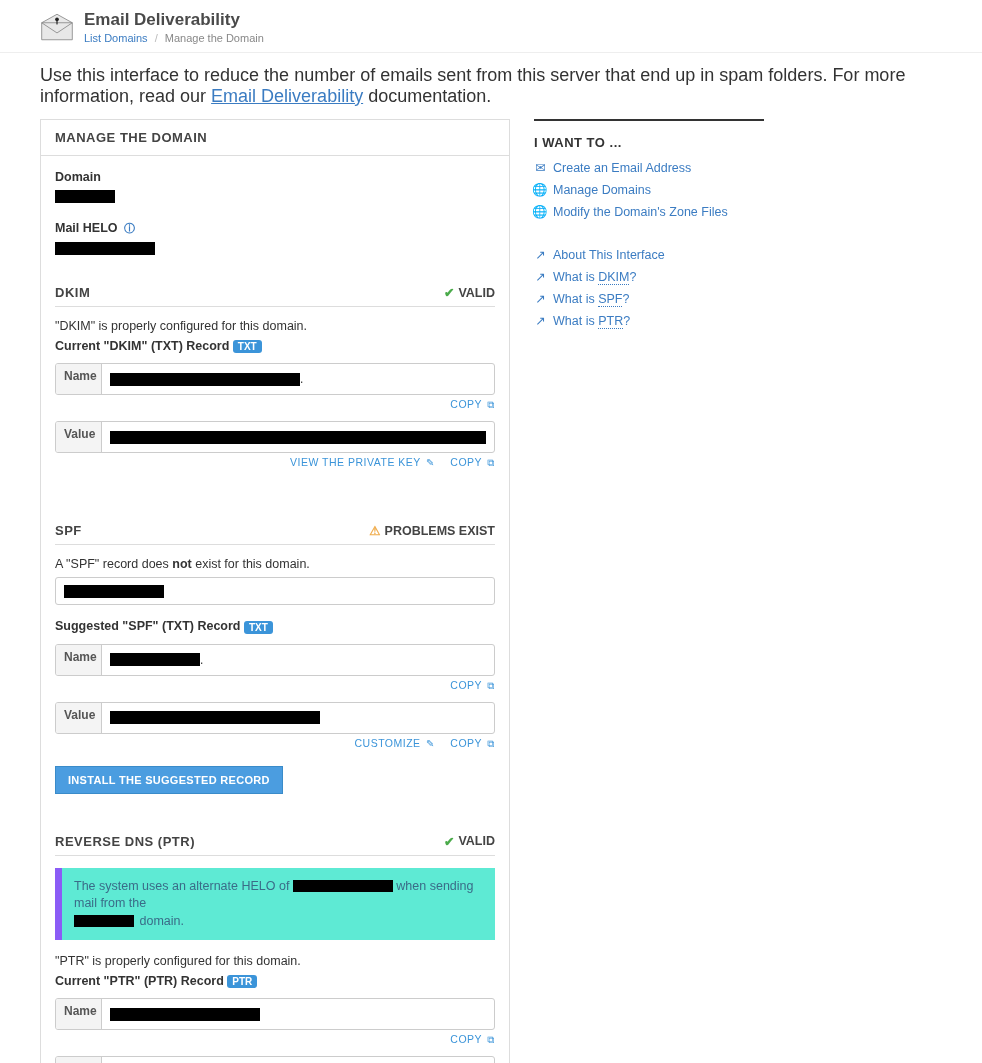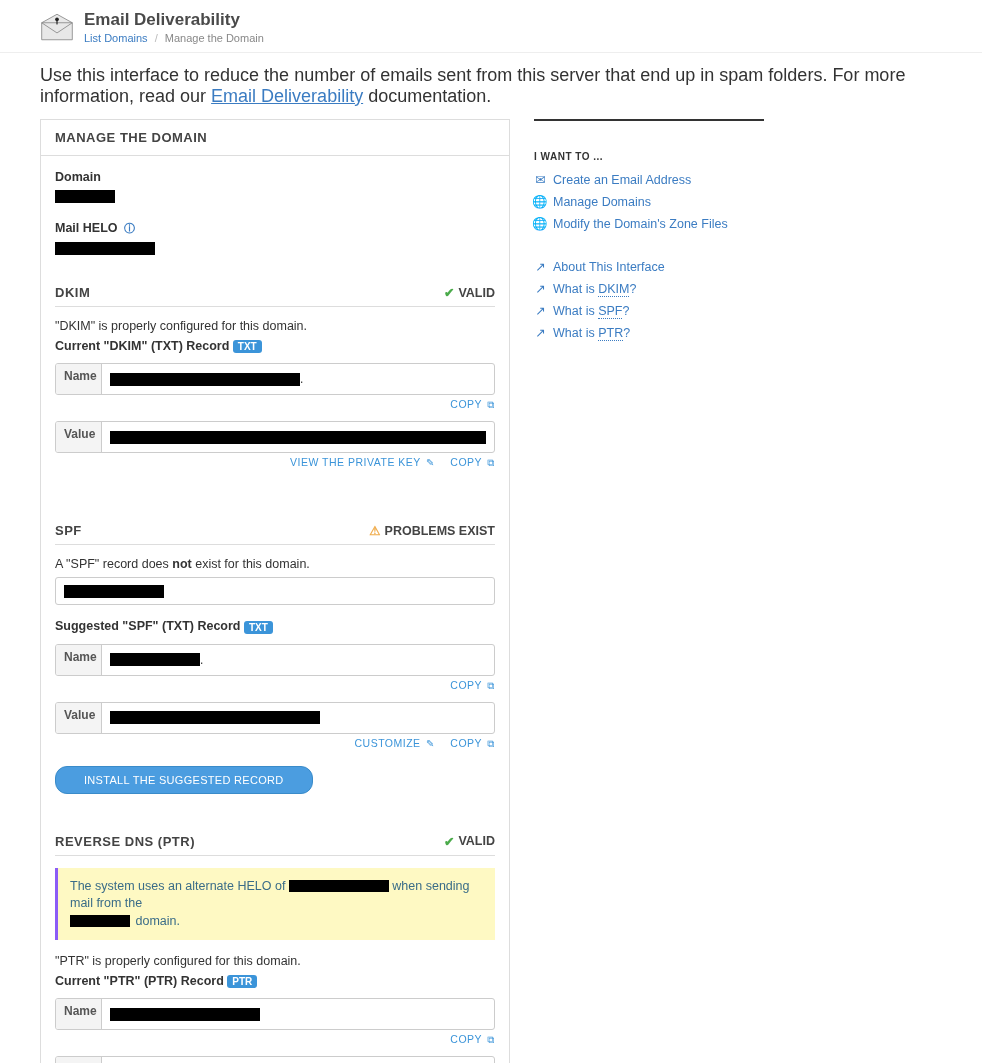--- a/index.html
+++ b/index.html
@@ -134,43 +134,43 @@
     margin-top: 6px;
     font-size: 12px;
     height: 28px;
     display:flex; align-items:center;
   }
   .btn-primary {
     background: #4b9de0;
     border: 1px solid #3a8bc9;
     color: #fff;
     font-size: 11px;
-    font-weight: 400;
-    padding: 7px 28px;
-    border-radius: 12px;
+    font-weight: 700;
+    padding: 7px 12px;
+    border-radius: 0;
     cursor: pointer;
     margin-top: 16px;
     letter-spacing: 0.3px;
   }
   .info-box {
-    background: #fef9c3;
-    border-left: 3px solid #8b5cf6;
+    background: #5eead4;
+    border-left: 7px solid #8b5cf6;
     padding: 10px 12px;
     font-size: 12.5px;
     color: #3a6c88;
     margin: 8px 0 14px 0;
     line-height: 1.4;
   }
   .info-box .redacted { height: 12px; }
   .sidebar { flex: 1; max-width: 230px; }
   .side-section { margin-bottom: 28px; }
   .side-head {
     border-top: 2px solid #333;
-    padding-top: 30px;
-    font-size: 10px;
+    padding-top: 14px;
+    font-size: 13px;
     font-weight: 700;
     letter-spacing: 0.5px;
     color: #333;
     margin-bottom: 10px;
   }
   .side-list { list-style: none; }
   .side-list li { font-size: 12.5px; margin-bottom: 7px; display: flex; align-items: center; gap: 6px; }
   .side-list .si { color: #3b7cc2; width: 13px; display: inline-flex; align-items: center; justify-content: center; flex-shrink:0; }
   .side-list .dotted { border-bottom: 1px dotted #3b7cc2; }
 </style>

